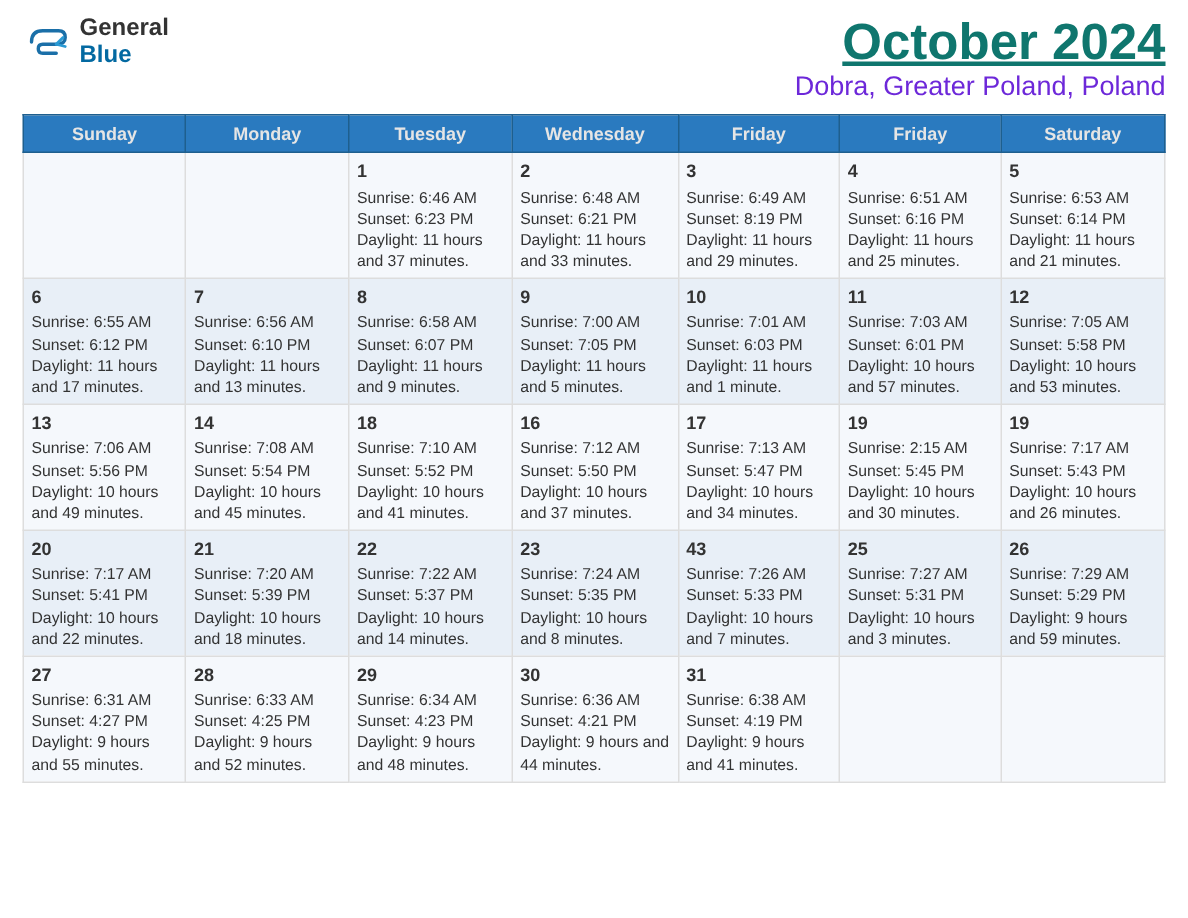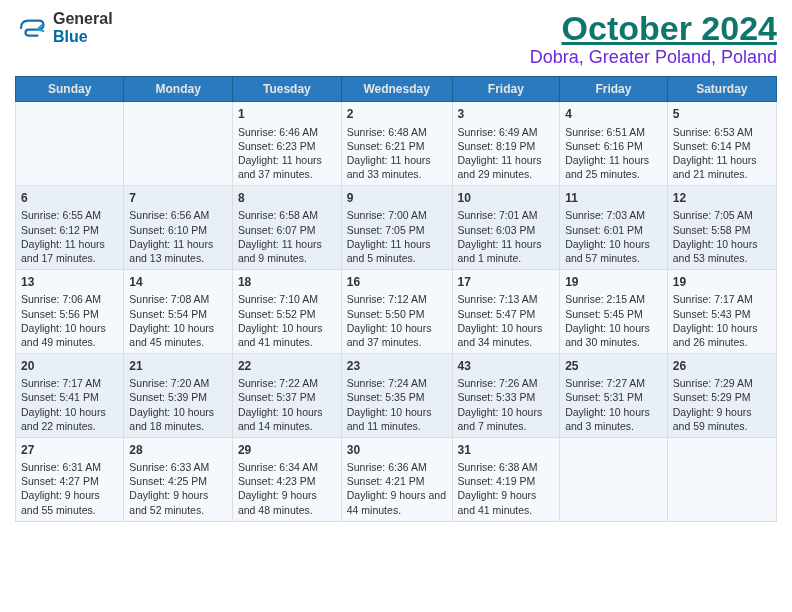--- a/index.html
+++ b/index.html
@@ -266,21 +266,21 @@
         <td>
           <span class="day-num">22</span>
           <div>Sunrise: 7:22 AM</div>
           <div>Sunset: 5:37 PM</div>
           <div>Daylight: 10 hours and 14 minutes.</div>
         </td>
         <td>
           <span class="day-num">23</span>
           <div>Sunrise: 7:24 AM</div>
           <div>Sunset: 5:35 PM</div>
-          <div>Daylight: 10 hours and 11 minutes.</div>
+          <div>Daylight: 10 hours and 8 minutes.</div>
         </td>
         <td>
           <span class="day-num">43</span>
           <div>Sunrise: 7:26 AM</div>
           <div>Sunset: 5:33 PM</div>
           <div>Daylight: 10 hours and 7 minutes.</div>
         </td>
         <td>
           <span class="day-num">25</span>
           <div>Sunrise: 7:27 AM</div>

